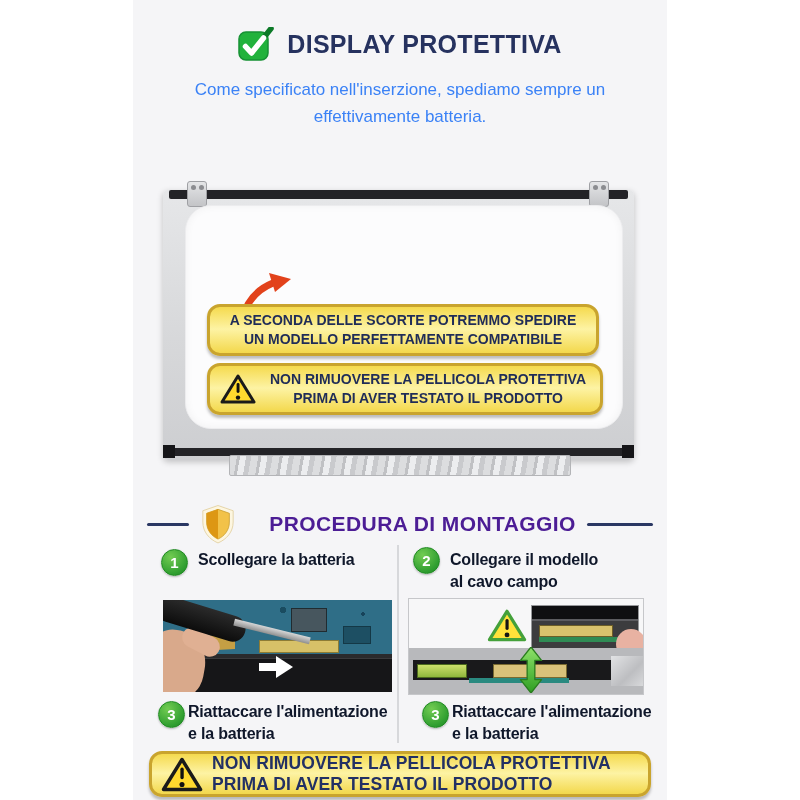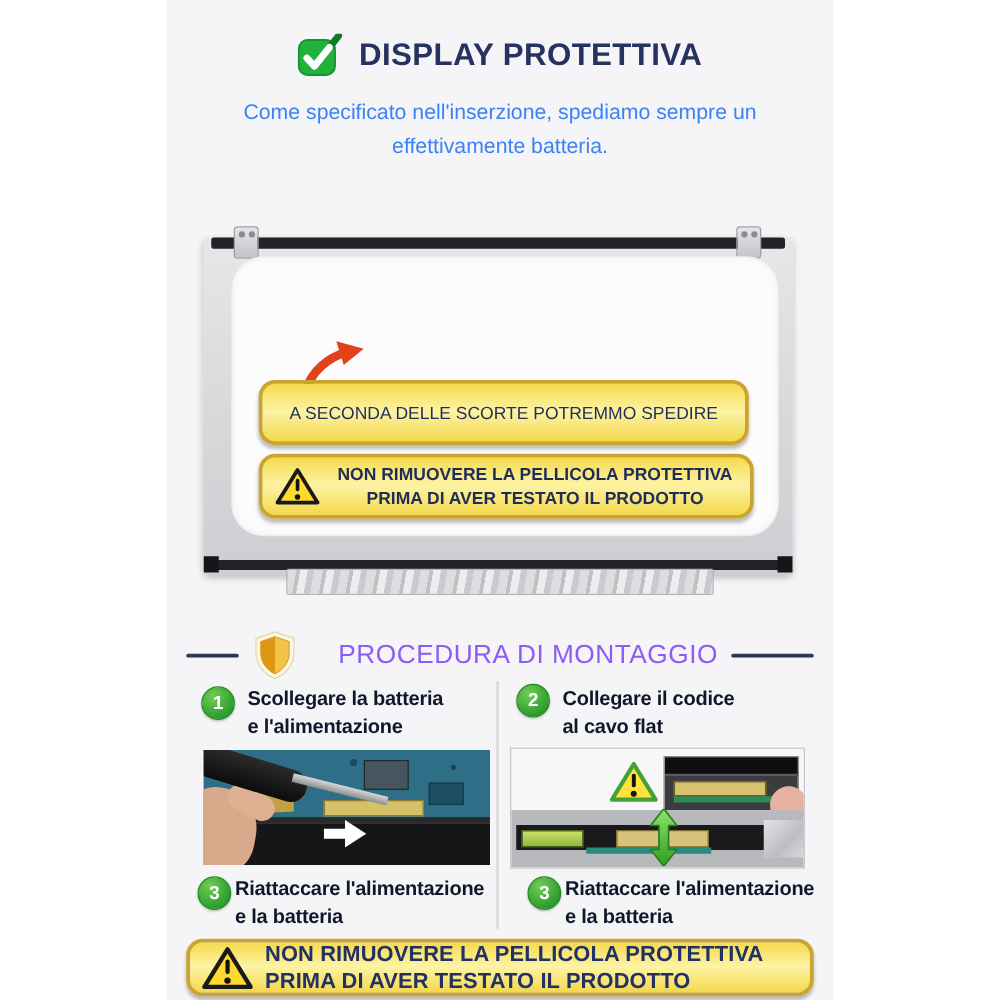--- a/index.html
+++ b/index.html
@@ -36,33 +36,33 @@
   .botcap-l{left:0;} .botcap-r{right:0;}
   .foil{position:absolute;left:66px;top:265px;width:340px;height:19px;border:1px solid #b3b4b7;border-radius:2px;
     background:repeating-linear-gradient(100deg,#dcdddf 0 7px,#c0c1c4 7px 10px,#ecedef 10px 16px,#c9cacd 16px 21px);}
 
   
   .ybox{border:3px solid #c9a42e;border-radius:13px;
     background:linear-gradient(180deg,#f5da4e 0%,#fdf3a4 48%,#f3d84c 100%);
     box-shadow:0 3px 3px rgba(0,0,0,.25);box-sizing:border-box;}
   .note-box{position:absolute;left:44px;top:114px;width:392px;height:52px;
     display:flex;flex-direction:column;align-items:center;justify-content:center;
-    font-size:14px;font-weight:normal;color:#1f2c58;line-height:19px;text-align:center;}
+    font-size:14px;font-weight:bold;color:#1f2c58;line-height:19px;text-align:center;}
   .pwarn-box{position:absolute;left:44px;top:173px;width:396px;height:52px;
     display:flex;align-items:center;gap:8px;padding:0 8px 0 10px;
     font-size:14px;font-weight:bold;color:#1f2c58;line-height:19px;}
   .pwarn-text{flex:1;text-align:center;}
   .red-arrow{position:absolute;left:72px;top:82px;}
 
   
   .proc-hdr{position:absolute;left:133px;top:502px;width:534px;height:44px;
     display:flex;align-items:center;justify-content:center;gap:11px;}
   .proc-line{height:3px;background:#2a3763;border-radius:2px;}
   .proc-line-l{width:42px;} .proc-line-r{width:66px;}
-  .proc-title{font-size:21px;font-weight:normal;color:#8b5cf6;letter-spacing:.4px;margin-left:22px;}
+  .proc-title{font-size:21px;font-weight:bold;color:#4c1d95;letter-spacing:.4px;margin-left:22px;}
 
   
   .badge{position:absolute;width:25px;height:25px;border-radius:50%;
     background:radial-gradient(circle at 35% 28%,#72cc52,#2f9e30 70%,#228226);
     border:1px solid #1f8a21;color:#fff;font-weight:bold;font-size:15px;
     display:flex;align-items:center;justify-content:center;box-shadow:0 1px 2px rgba(0,0,0,.25);}
   .step-text{position:absolute;color:#0f172a;font-size:16px;font-weight:700;line-height:22px;letter-spacing:-.2px;}
   .col-divider{position:absolute;left:397px;top:545px;width:2px;height:198px;background:#d7d8db;}
 
   
@@ -145,20 +145,21 @@
     <div class="botcap botcap-r"></div>
     <div class="foil"></div>
 
     <svg class="red-arrow" width="62" height="50" viewBox="0 0 62 50">
       <path d="M7 48 C 11 30, 21 18, 38 11" fill="none" stroke="#e2421b" stroke-width="7" stroke-linecap="round"></path>
       <polygon points="34,1 56,7 40,20" fill="#e2421b"></polygon>
     </svg>
 
     <div class="ybox note-box">
       <div>A SECONDA DELLE SCORTE POTREMMO SPEDIRE</div>
+      <div>UN MODELLO PERFETTAMENTE COMPATIBILE</div>
     </div>
 
     <div class="ybox pwarn-box">
       <svg width="36" height="32" viewBox="0 0 36 32">
         <path d="M18 3 L34 29 L2 29 Z" fill="#ffd92e" stroke="#1a1a1a" stroke-width="3" stroke-linejoin="round"></path>
         <rect x="16.6" y="10" width="2.9" height="10" rx="1.4" fill="#111"></rect>
         <circle cx="18" cy="24.6" r="2.2" fill="#111"></circle>
       </svg>
       <div class="pwarn-text">
         <div>NON RIMUOVERE LA PELLICOLA PROTETTIVA</div>
@@ -177,27 +178,26 @@
   </svg>
   <span class="proc-title">PROCEDURA DI MONTAGGIO</span>
   <div class="proc-line proc-line-r"></div>
 </div>
 
 <div class="col-divider"></div>
 
 <div class="badge" style="left:161px;top:549px;">1</div>
 <div class="step-text" style="left:198px;top:549px;">
   <div>Scollegare la batteria</div>
-  <div>e l'alimentazione</div>
 </div>
 
 <div class="badge" style="left:413px;top:547px;">2</div>
 <div class="step-text" style="left:450px;top:549px;">
-  <div>Collegare il codice</div>
-  <div>al cavo flat</div>
+  <div>Collegare il modello</div>
+  <div>al cavo campo</div>
 </div>
 
 <div class="photo photo-left">
   <div class="pcb"></div>
   <div class="pcb-chip"></div>
   <div class="pcb-chip2"></div>
   <div class="pcb-pad"></div>
   <div class="gold-flex"></div>
   <div class="chassis-edge"></div>
   <div class="battery"></div>

